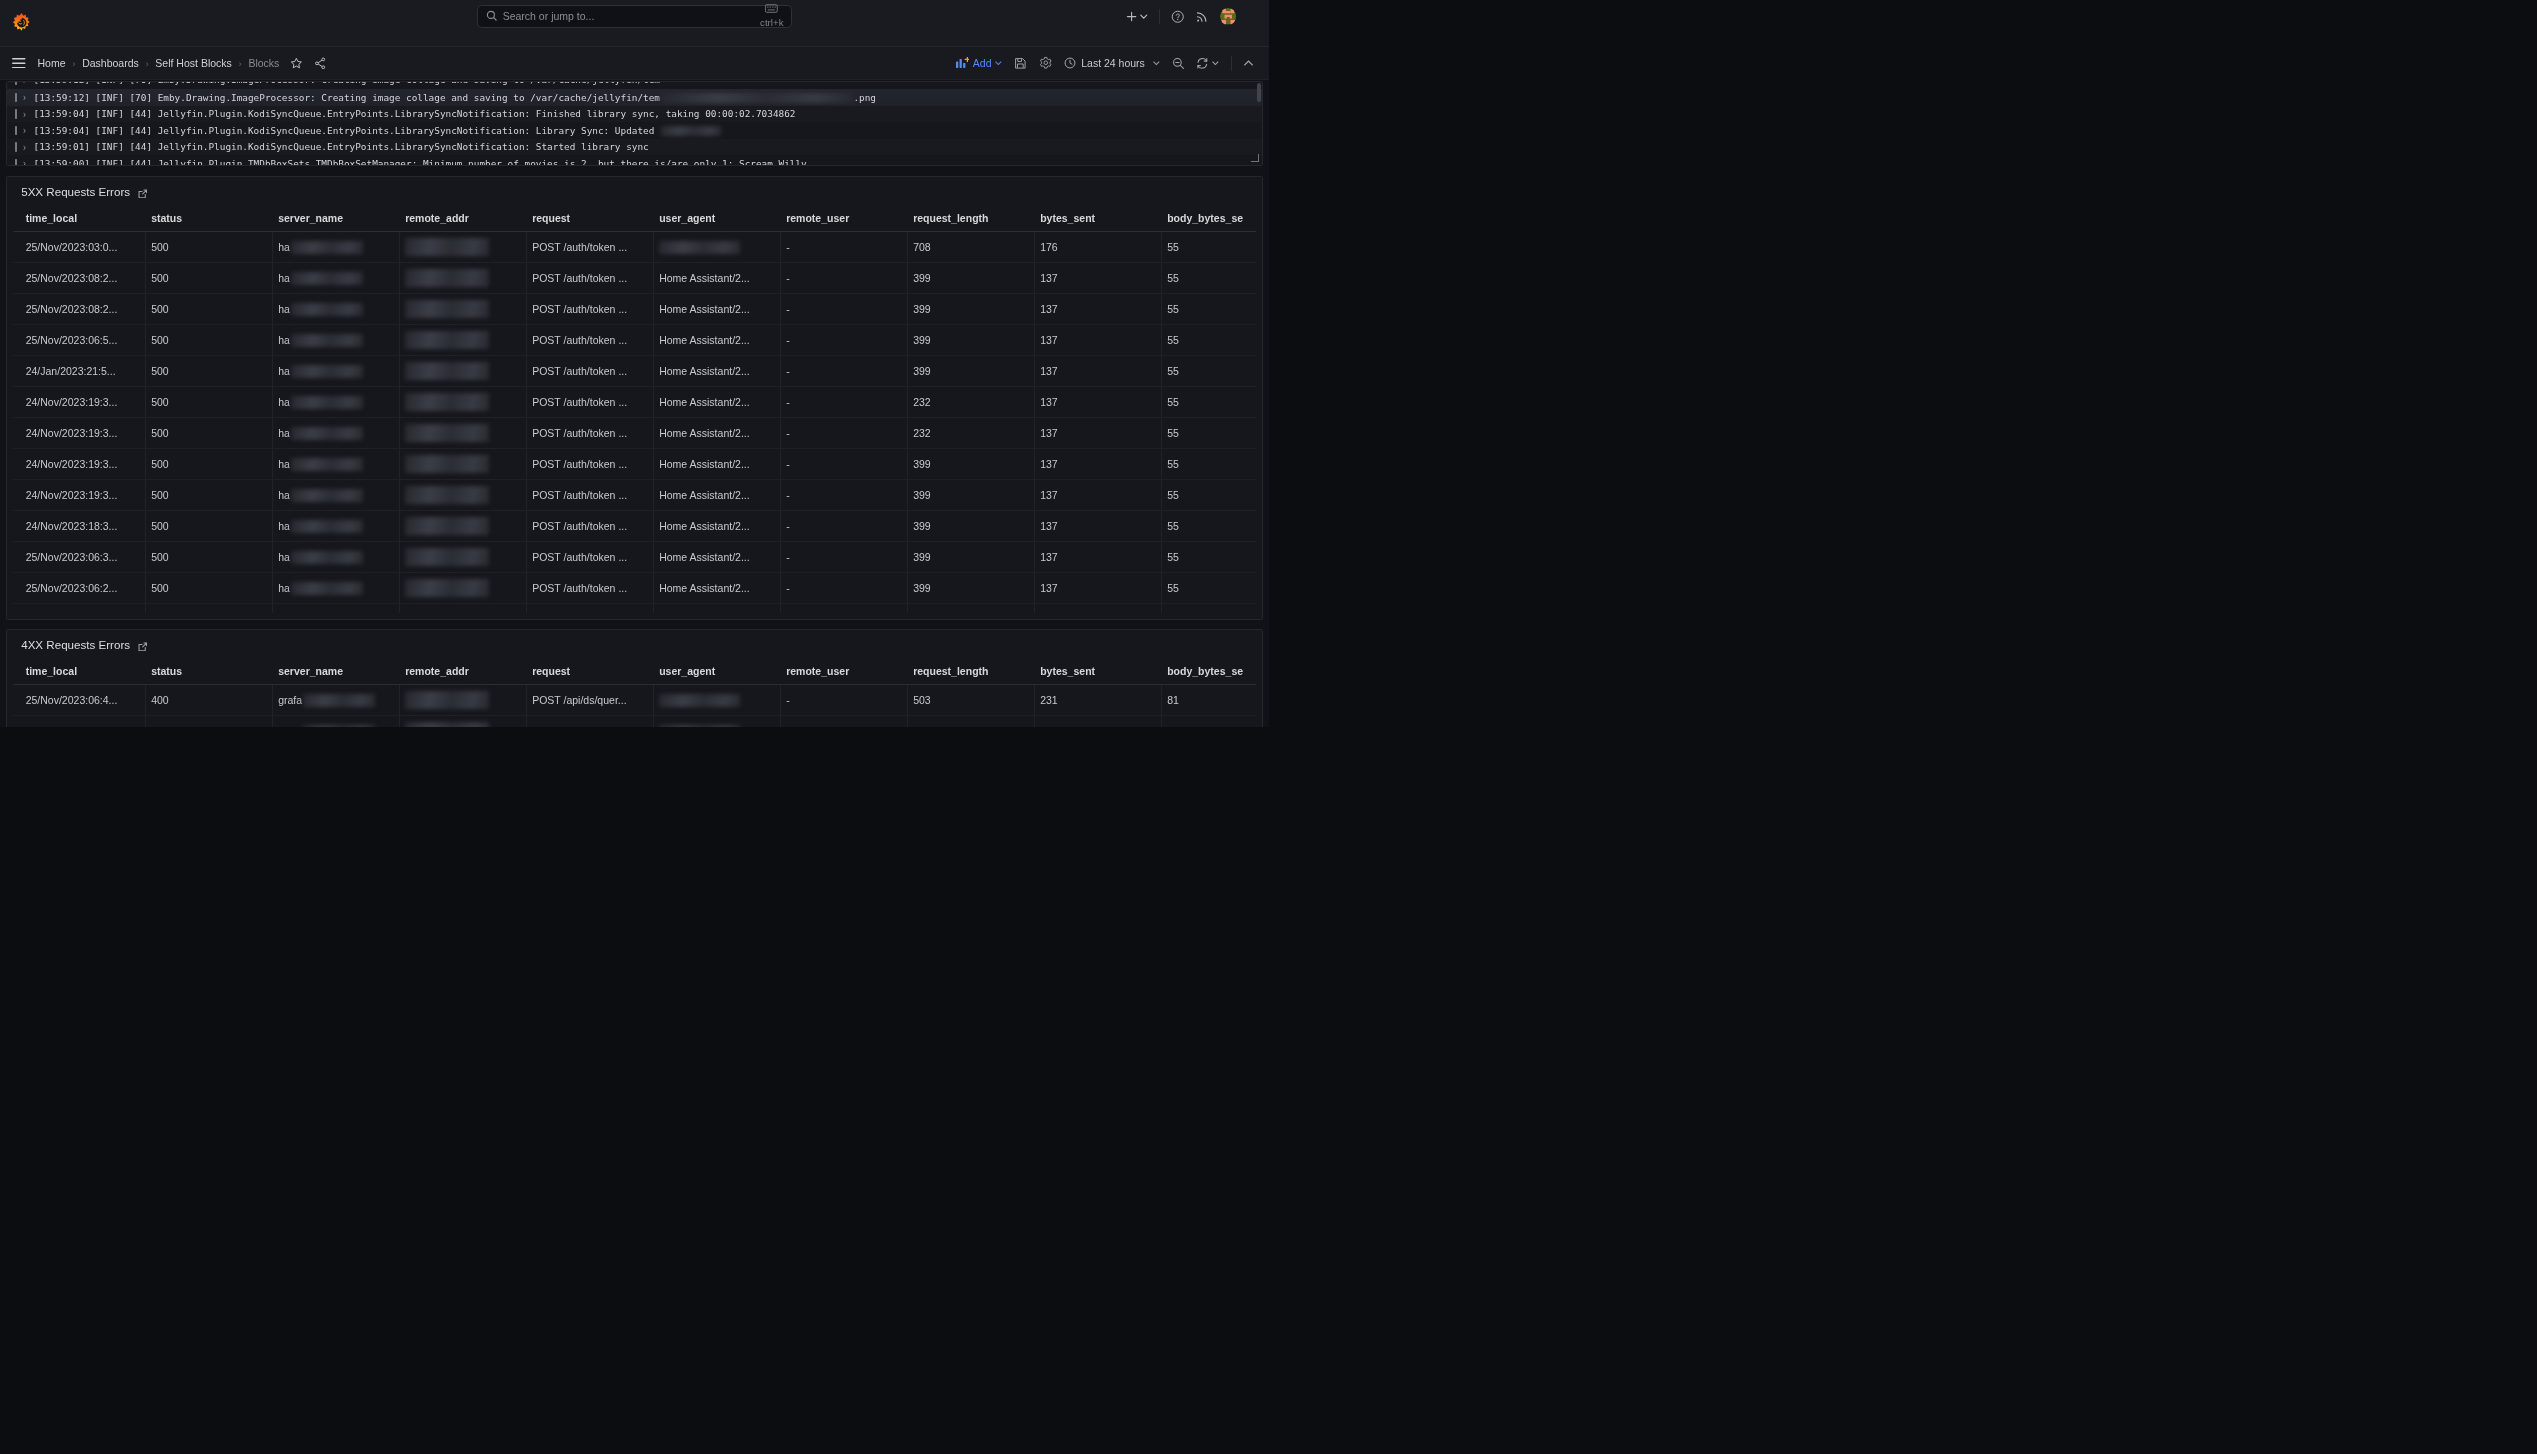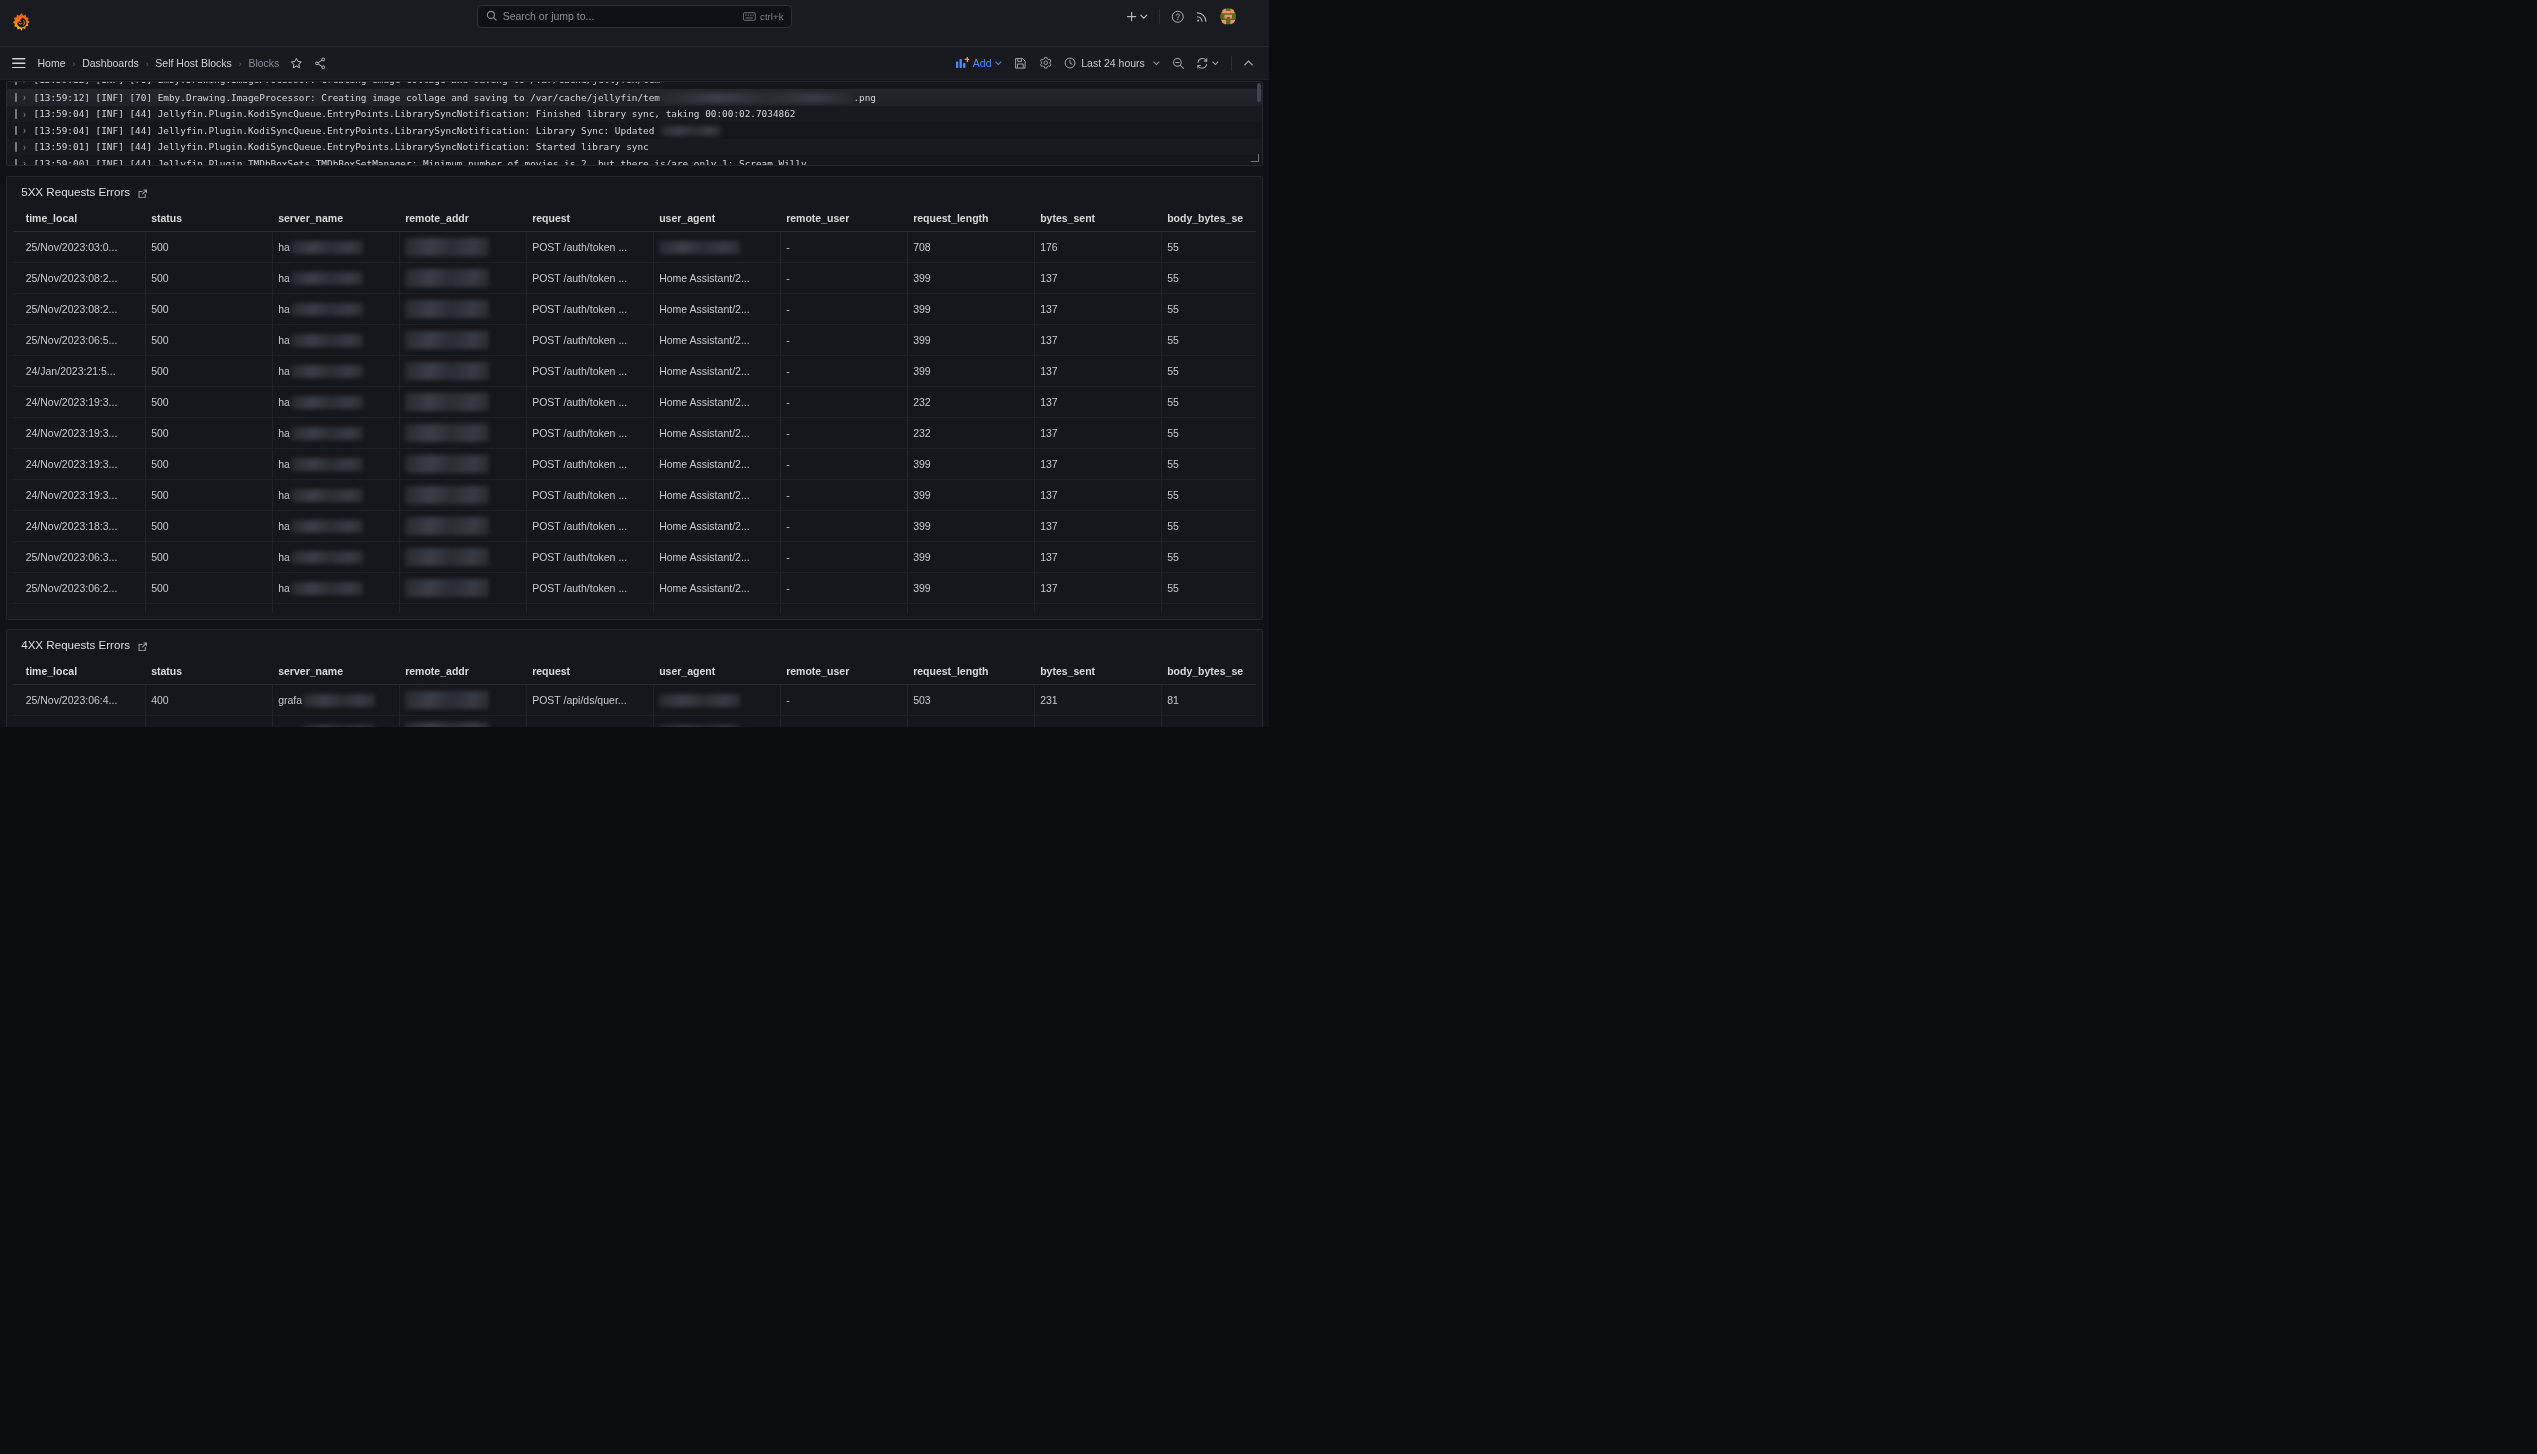--- a/index.html
+++ b/index.html
@@ -6,21 +6,21 @@
   .app{position:relative;width:1269px;height:727px;background:#111217;overflow:hidden;
        font-family:"Liberation Sans",sans-serif;color:#c9cbd1;}
 
   
   .topbar{height:47px;background:#1a1b20;border-bottom:0.7px solid #25272d;
           display:flex;align-items:center;padding:0 12px;position:relative;box-sizing:border-box;}
   .logo{width:20px;height:22px;display:flex;align-items:center;cursor:pointer;}
   .search-box{position:absolute;left:477px;top:4.5px;width:315px;height:23px;box-sizing:border-box;
               background:#101116;border:0.7px solid #2e3138;border-radius:4.5px;
               display:flex;align-items:center;padding:0 7.5px;color:#8a8e95;font-size:10.5px;gap:6px;cursor:text;}
-  .kbd-hint{margin-left:auto;display:flex;align-items:center;gap:4.5px;color:#7e828a;font-size:9.7px;}
+  .kbd-hint{margin-left:auto;display:flex;align-items:center;gap:4.5px;color:#7e828a;font-size:9.7px;flex-direction:column;}
   .topbar-right{position:absolute;right:33px;top:0;height:33px;display:flex;align-items:center;gap:11.2px;}
   .icon-btn{display:flex;align-items:center;gap:3px;color:#b6b9bf;cursor:pointer;background:none;border:none;padding:0;}
   .vdiv{width:0.7px;height:15px;background:#2c2e35;}
   .avatar{width:16.5px;height:16.5px;border-radius:50%;overflow:hidden;cursor:pointer;}
 
   
   .toolbar{height:33px;background:#191a1f;border-bottom:0.7px solid #202228;
            display:flex;align-items:center;padding:0 16.5px 0 12px;box-sizing:border-box;}
   .crumbs{display:flex;align-items:flex-end;gap:6.7px;margin-left:12px;font-size:10.5px;}
   .crumb{color:#d0d1d5;cursor:pointer;white-space:nowrap;}

